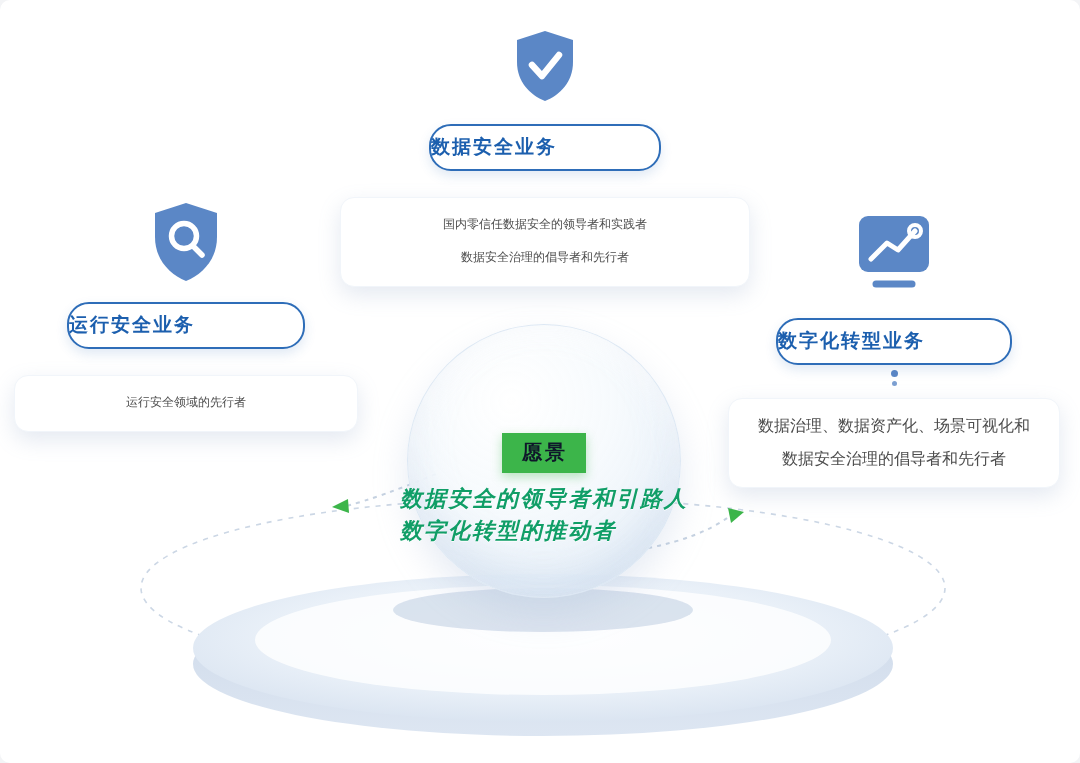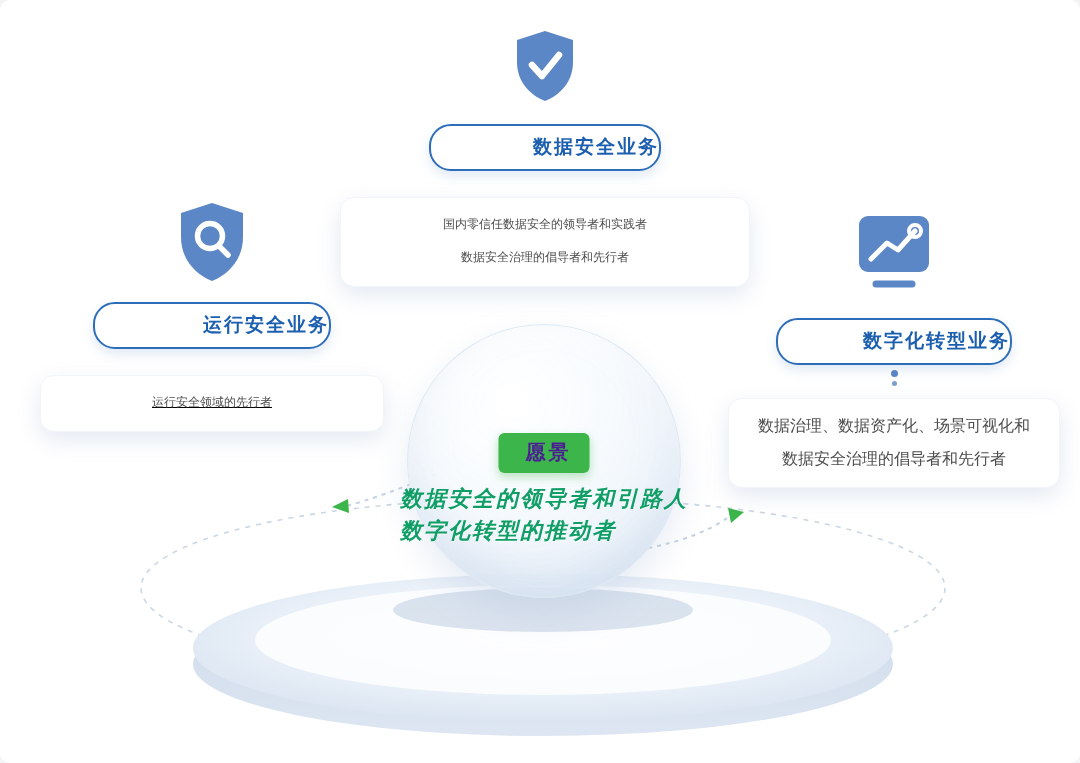--- a/index.html
+++ b/index.html
@@ -33,26 +33,26 @@
       inset 0 -20px 40px rgba(178,199,224,0.35),
       inset 0 12px 24px rgba(255,255,255,0.9),
       0 16px 34px rgba(168,188,214,0.28);
     border: 1px solid rgba(220,231,243,0.9);
   }
   .vision-badge {
     position: absolute;
     left: 50%; top: 108px;
     transform: translateX(-50%);
     background: #3cb54a;
-    color: #4c1d95;
+    color: #0f172a;
     font-size: 20px;
     font-weight: bold;
     letter-spacing: 3px;
-    padding: 6px 18px 7px 27px;
-    border-radius: 6px;
+    padding: 6px 18px 7px 20px;
+    border-radius: 0;
     box-shadow: 0 4px 10px rgba(60,181,74,0.35);
   }
   .vision-lines {
     position: absolute;
     left: 50%; top: 158px;
     transform: translateX(-50%);
     text-align: left;
     white-space: nowrap;
   }
   .vision-line {
@@ -72,42 +72,42 @@
     display: inline-block;
     background: #ffffff;
     border: 2px solid #2e6db8;
     border-radius: 22px;
     color: #1c5fae;
     font-size: 19px;
     font-weight: bold;
     letter-spacing: 2px;
     padding: 8px 0 9px 0;
     box-shadow: 0 5px 12px rgba(46,109,184,0.15);
-    text-align: right;
+    text-align: left;
   }
   .card {
     background: #ffffff;
     border-radius: 14px;
     box-shadow: 0 8px 22px rgba(120,147,184,0.20);
     border: 1px solid #f1f5fa;
     color: #4d4d4d;
     font-size: 12px;
     line-height: 33px;
     text-align: center;
     padding: 10px 8px 12px 8px;
   }
   .card div { white-space: nowrap; }
 
   
   .g-top   { left: 340px; top: 28px;  width: 410px; }
   .g-top .badge { width: 232px; margin-top: 16px; }
   .g-top .card  { margin-top: 26px; }
 
   
-  .g-left  { left: 40px;  top: 200px; width: 344px; text-decoration: underline; }
+  .g-left  { left: 14px;  top: 200px; width: 344px; }
   .g-left .badge { width: 238px; margin-top: 14px; }
   .g-left .card  { margin-top: 26px; }
 
   
   .g-right { left: 728px; top: 212px; width: 332px; }
   .g-right .badge { width: 236px; margin-top: 20px; }
   .g-right .card  { margin-top: 6px; font-size: 16px; }
   .dots { height: 22px; margin-top: 5px; }
   .dot {
     display: block; margin: 0 auto 4px auto;

